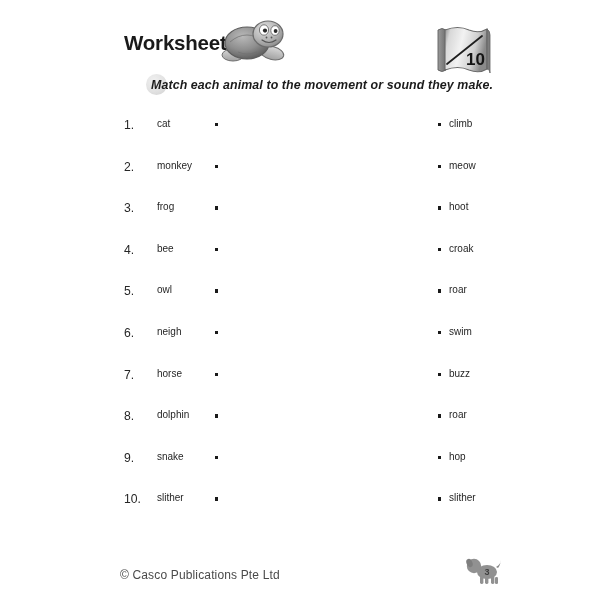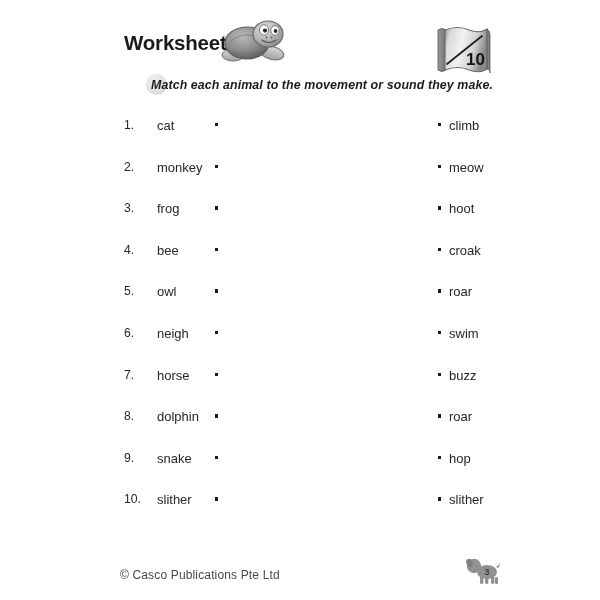--- a/index.html
+++ b/index.html
@@ -134,21 +134,21 @@
     top: 8px;
     width: 24px;
     text-align: left;
     font-size: 12.2px;
     color: #262626;
   }
   .row .animal {
     position: absolute;
     left: 157px;
     top: 8px;
-    font-size: 13px;
+    font-size: 10px;
     color: #262626;
     white-space: nowrap;
   }
   .row .dot-left {
     position: absolute;
     left: 215px;
     top: 13px;
     width: 3.4px;
     height: 3.4px;
     background: #1a1a1a;
@@ -158,21 +158,21 @@
     left: 438px;
     top: 13px;
     width: 3.4px;
     height: 3.4px;
     background: #1a1a1a;
   }
   .row .action {
     position: absolute;
     left: 449px;
     top: 8px;
-    font-size: 13px;
+    font-size: 10px;
     color: #262626;
     white-space: nowrap;
   }
 
   
   .footer-text {
     position: absolute;
     left: 120px;
     top: 568px;
     font-size: 12px;

